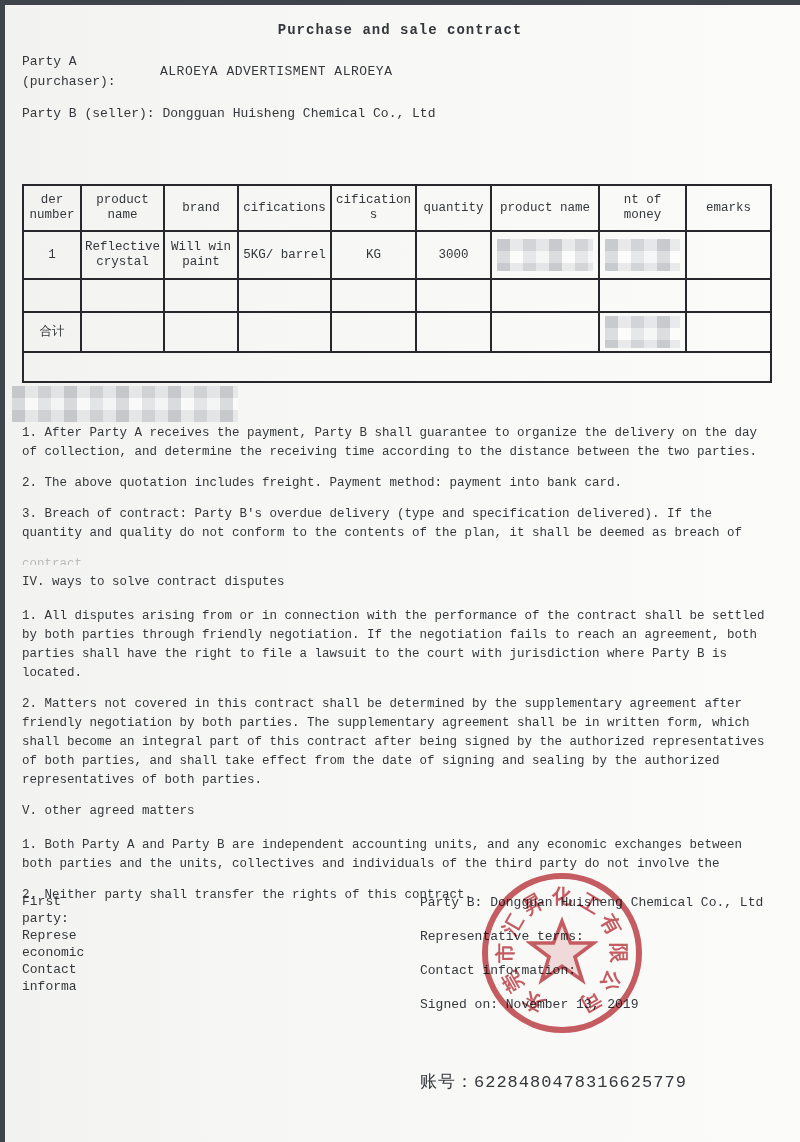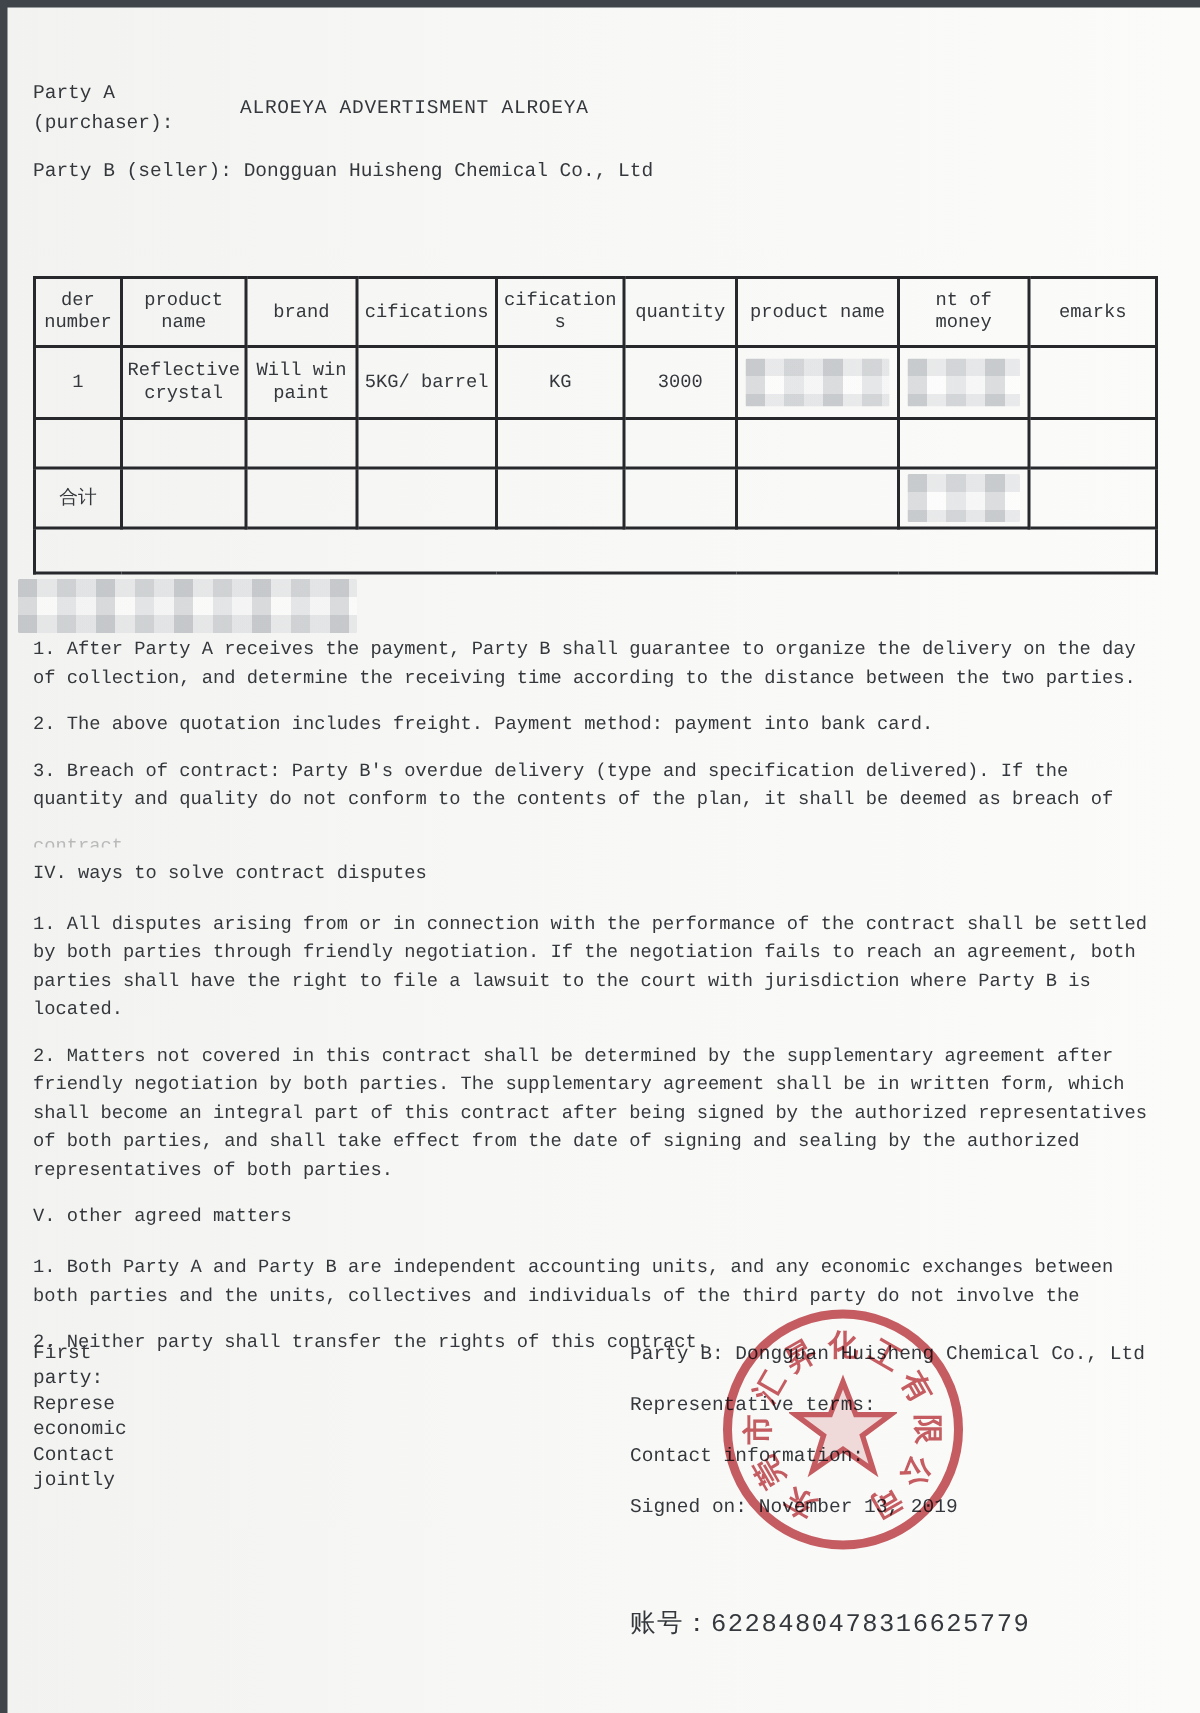--- a/index.html
+++ b/index.html
@@ -58,20 +58,21 @@
   .account-line{position:absolute;top:1070px;left:420px;font-size:17px;letter-spacing:1px;}
 </style>
 </head>
 <body>
 
 <div class="page">
 
   <div class="scan-edge-top"></div>
   <div class="scan-edge-left"></div>
 
+  <div class="doc-title">Purchase and sale contract</div>
 
   <div class="party-a-label">Party A
 (purchaser):</div>
   <div class="party-a-name">ALROEYA ADVERTISMENT ALROEYA</div>
   <div class="party-b-line">Party B (seller): Dongguan Huisheng Chemical Co., Ltd</div>
 
 
   <table class="contract">
     <colgroup>
         <col style="width: 58px;">
@@ -157,21 +158,21 @@
       <div class="cl-p">1. Both Party A and Party B are independent accounting units, and any economic exchanges between both parties and the units, collectives and individuals of the third party do not involve the</div>
       <div class="cl-p">2. Neither party shall transfer the rights of this contract.</div>
     </div>
 
   <div class="sig-left">
       <div>First</div>
       <div>party:</div>
       <div>Represe</div>
       <div>economic</div>
       <div>Contact</div>
-      <div>jointly</div>
+      <div>informa</div>
     </div>
   <div class="sig-right">
       <div>Party B: Dongguan Huisheng Chemical Co., Ltd</div>
       <div>Representative terms:</div>
       <div>Contact information:</div>
       <div>Signed on: November 13, 2019</div>
     </div>
 
   <div class="seal">
     <div class="seal-ring"></div>

